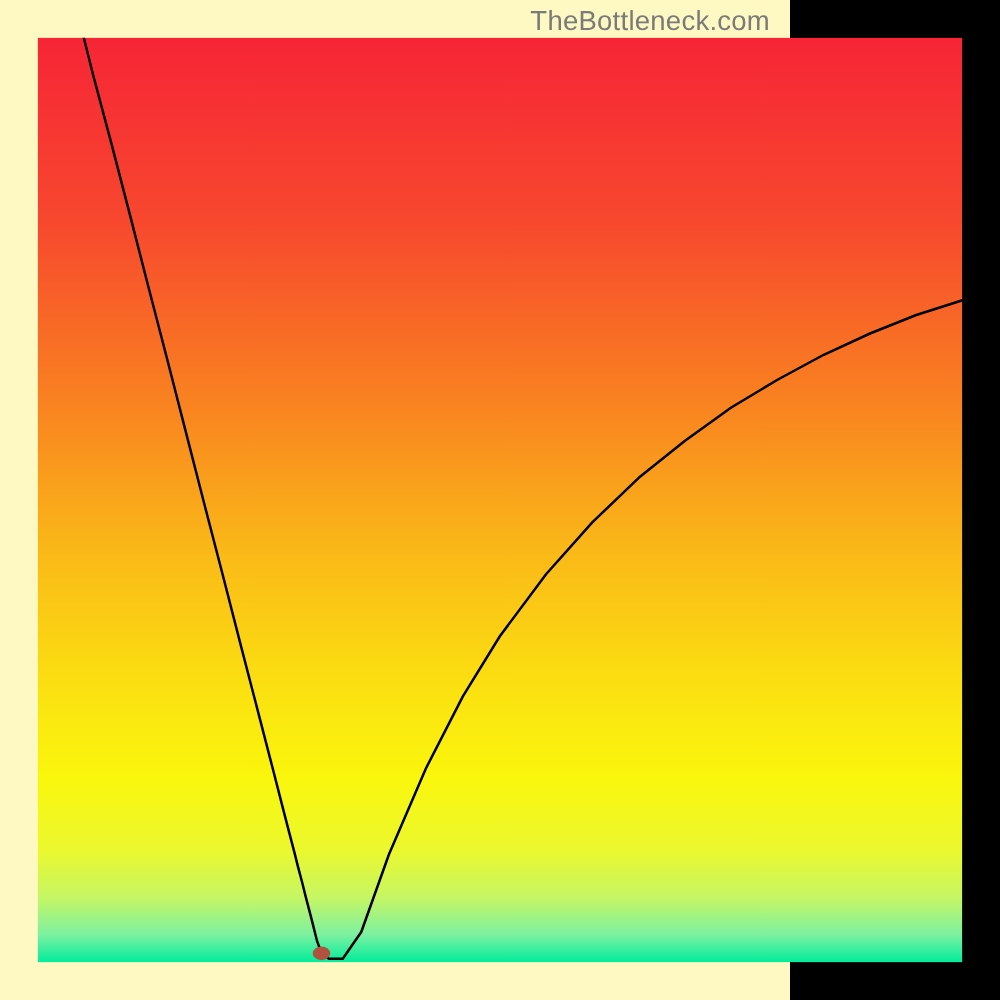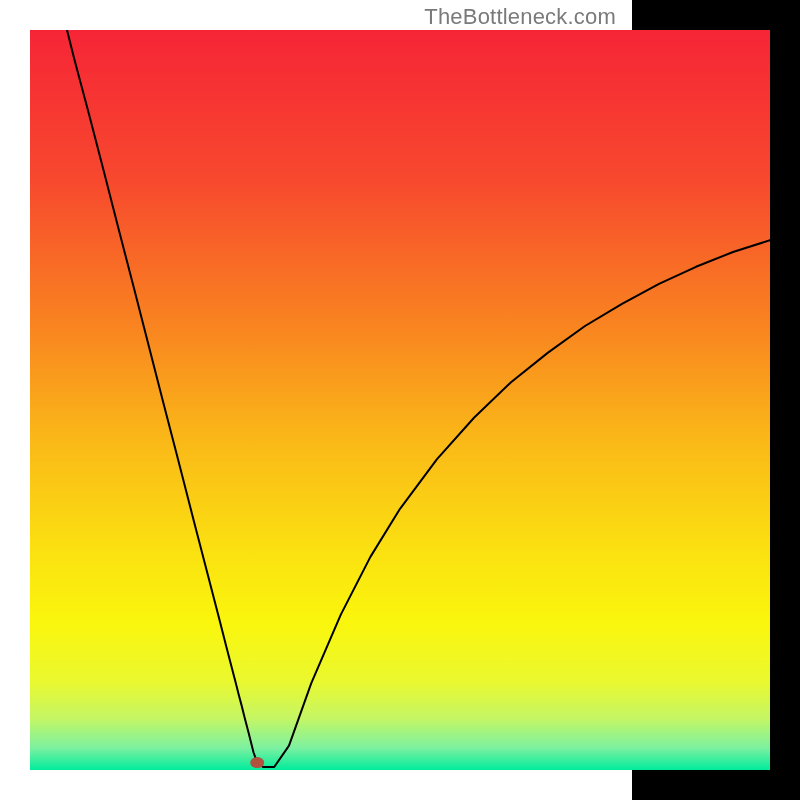--- a/index.html
+++ b/index.html
@@ -8,21 +8,21 @@
     width: 800px;
     height: 800px;
     background: #000;
     font-family: Arial, Helvetica, sans-serif;
     overflow: hidden;
   }
   .outer {
     position: relative;
     width: 632px;
     height: 800px;
-    background: #ffffff;
+    background: #fef9c3;
   }
   .watermark {
     position: absolute;
     top: 4px;
     right: 16px;
     color: #7a7a7a;
     font-size: 22px;
     font-weight: 400;
     letter-spacing: 0.2px;
     z-index: 10;

